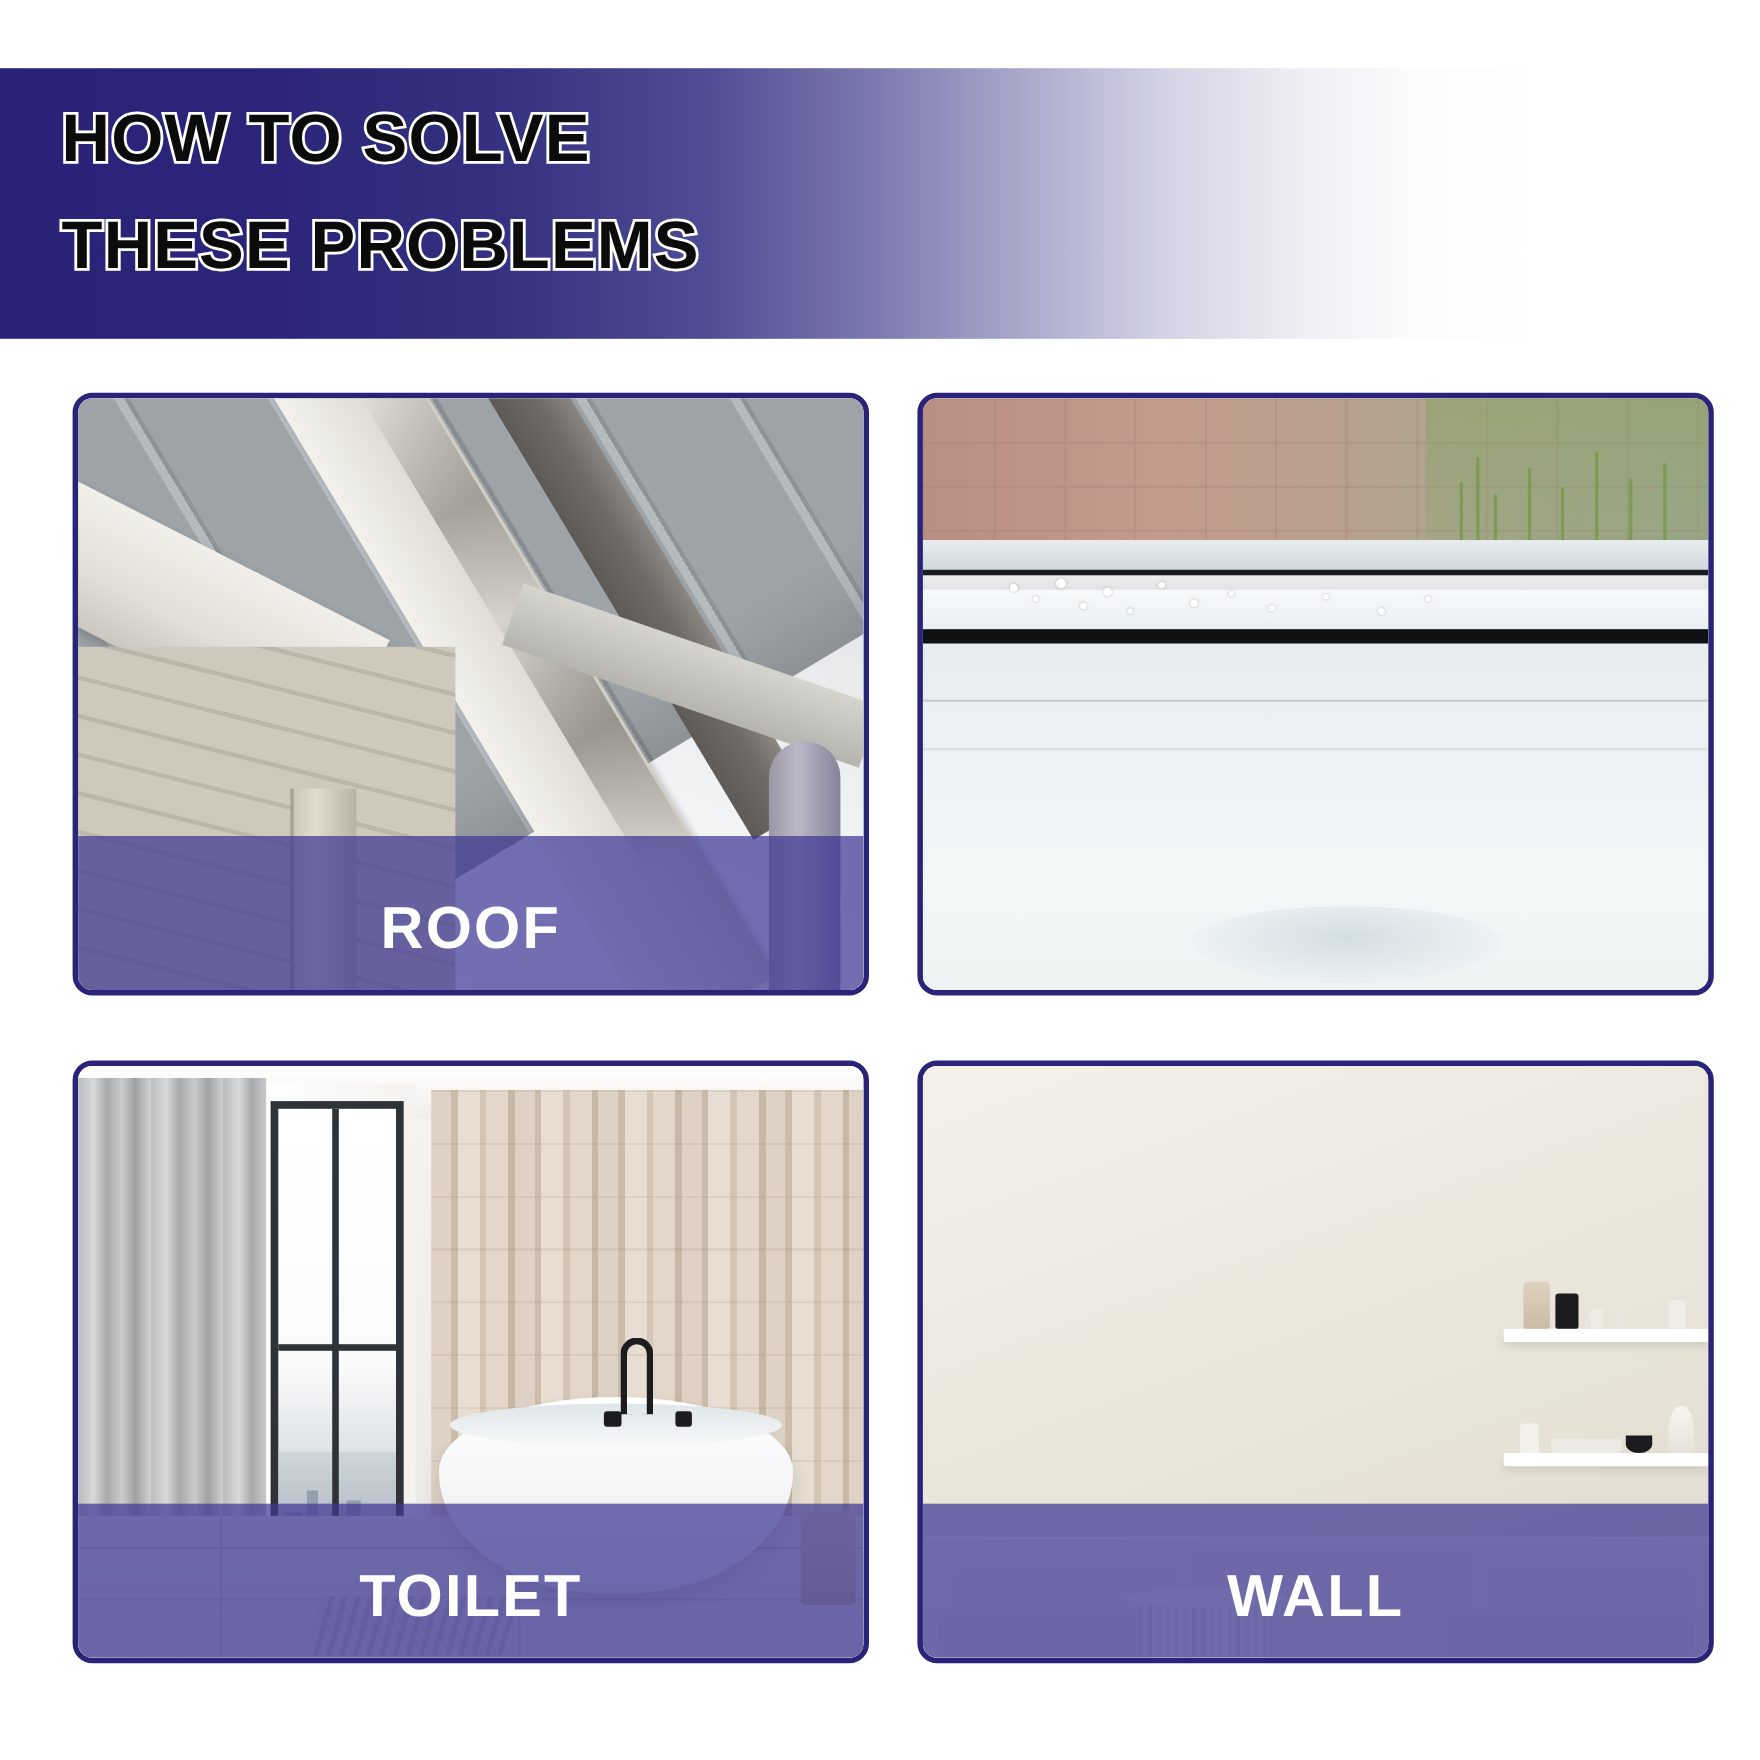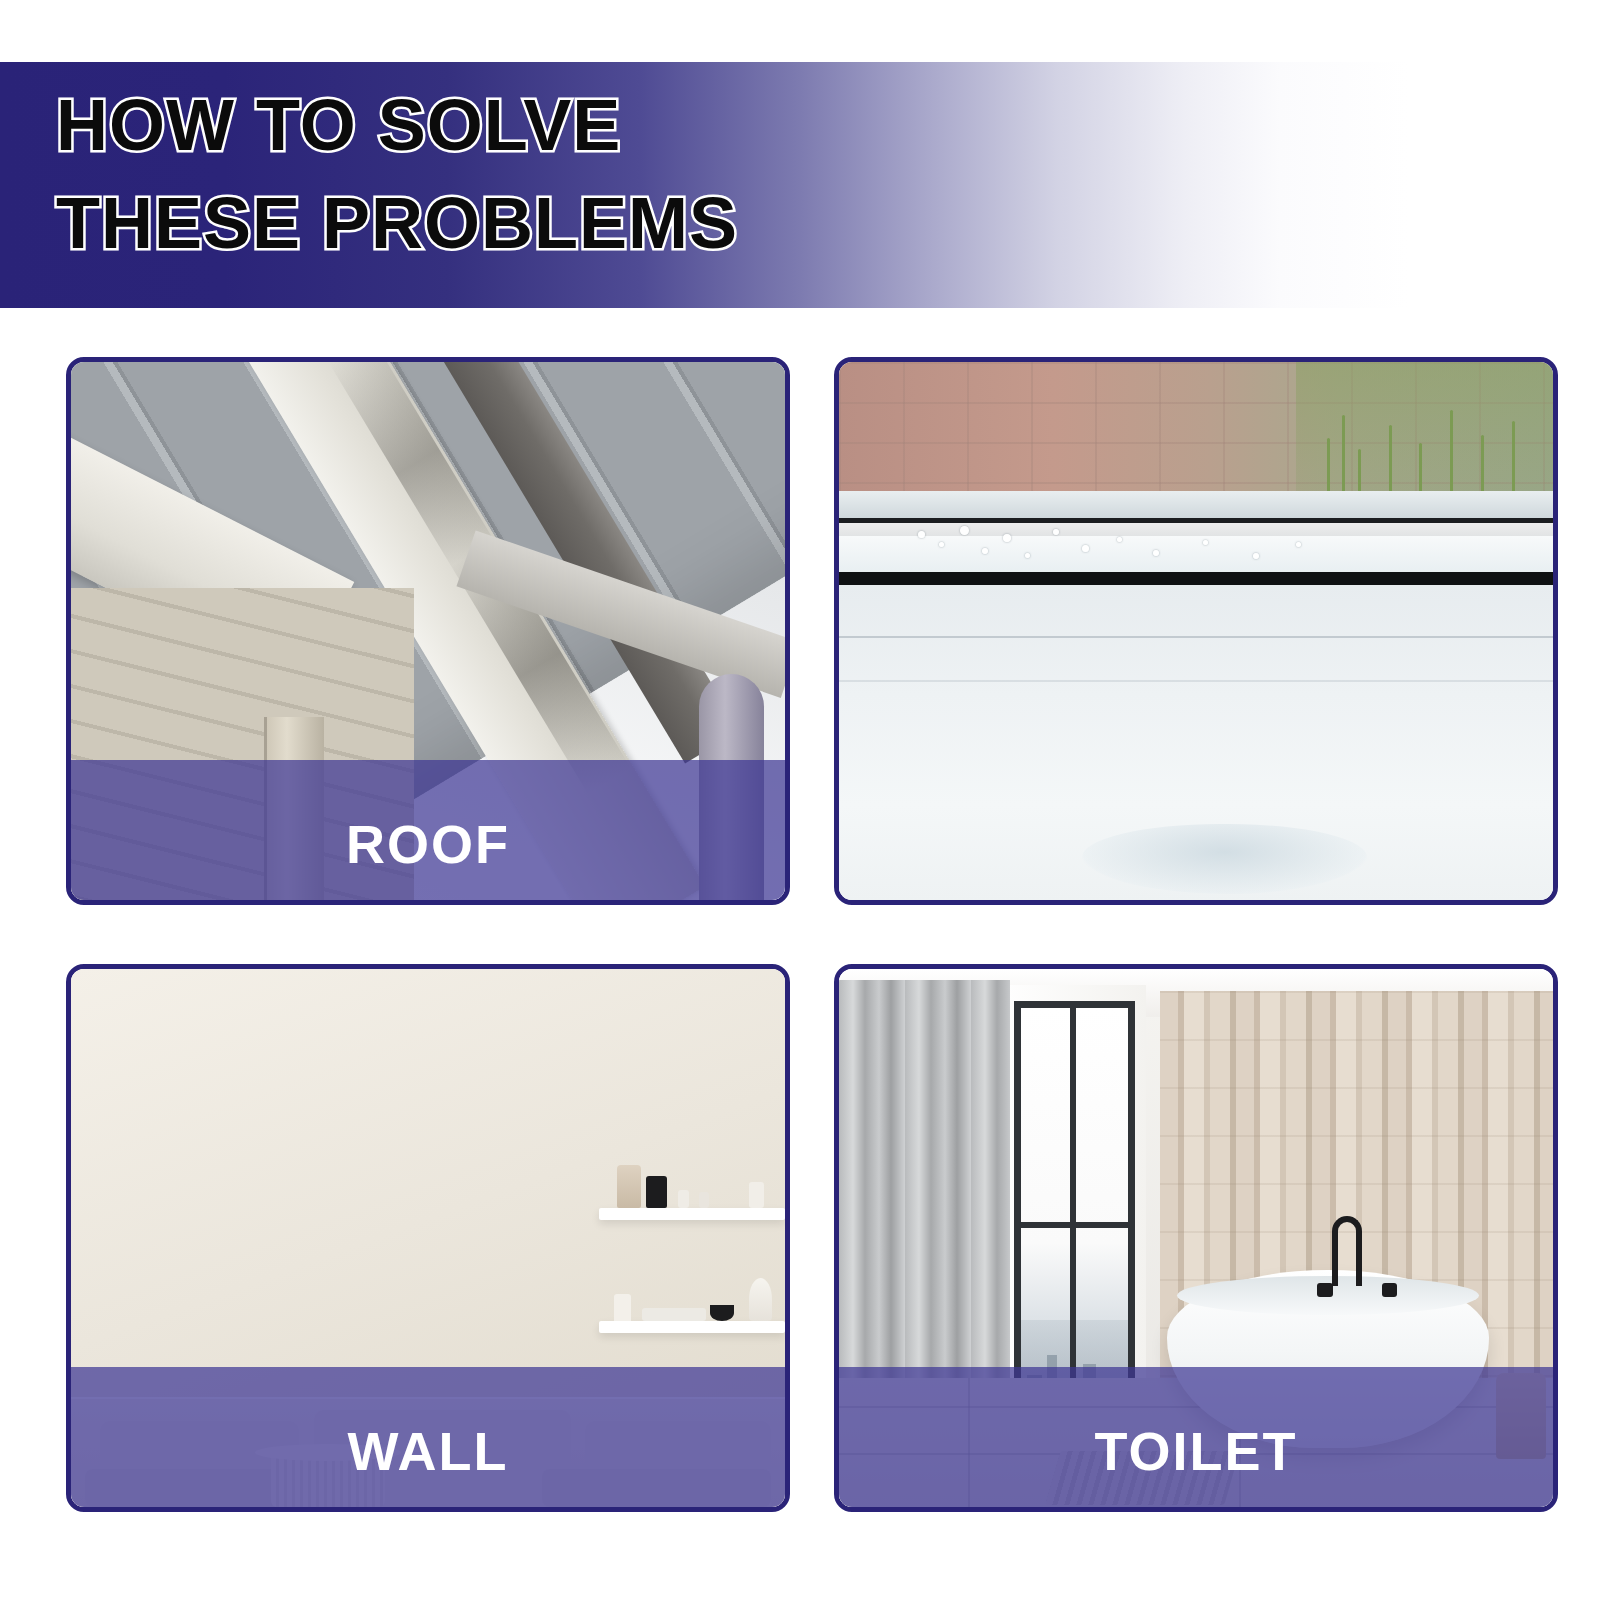--- a/index.html
+++ b/index.html
@@ -43,21 +43,21 @@
   }
 
   #header-title {
     position: absolute;
     left: 56px;
     top: 14px;
     width: 1400px;
     color: #0b0b0b;
     font-family: "Liberation Sans", sans-serif;
     font-weight: bold;
-    font-size: 72px;
+    font-size: 61px;
     line-height: 98px;
     letter-spacing: 1px;
     white-space: pre-line;
     -webkit-text-stroke: 5px #ffffff;
     paint-order: stroke fill;
     text-transform: uppercase;
   }
 
   
   #card-grid {
@@ -406,64 +406,20 @@
         <div class="droplet" style="left:30%; top:31.0%; width:6px;  height:6px;"></div>
         <div class="droplet" style="left:34%; top:34.0%; width:7px;  height:7px;"></div>
         <div class="droplet" style="left:39%; top:32.5%; width:5px;  height:5px;"></div>
         <div class="droplet" style="left:44%; top:35.0%; width:6px;  height:6px;"></div>
         <div class="droplet" style="left:51%; top:33.0%; width:5px;  height:5px;"></div>
         <div class="droplet" style="left:58%; top:35.5%; width:6px;  height:6px;"></div>
         <div class="droplet" style="left:64%; top:33.5%; width:5px;  height:5px;"></div>
       </div>
     </div>
 
-    <div class="card" id="card-wall">
-      <div class="card-photo" id="photo-wall">
-        <div class="wall-face"></div>
-
-        <div class="shelf" style="left:74%; top:44.5%; width:26%; height:2.2%;"></div>
-        <div class="shelf-obj" style="left:76.5%; top:36.5%; width:3.4%; height:8%;
-             background:linear-gradient(to bottom,#ded2c1,#c9baa5); border-radius:4px 4px 2px 2px;"></div>
-        <div class="shelf-obj" style="left:80.5%; top:38.5%; width:3%; height:6%;
-             background:#1c1c1e; border-radius:3px 3px 2px 2px;"></div>
-        <div class="shelf-obj" style="left:85%; top:41%; width:1.6%; height:3.5%;
-             background:#efece6;"></div>
-        <div class="shelf-obj" style="left:88%; top:41.5%; width:1.4%; height:3%;
-             background:#e9e5de;"></div>
-        <div class="shelf-obj" style="left:95%; top:39.5%; width:2%; height:5%;
-             background:#f1eee8;"></div>
-
-        <div class="shelf" style="left:74%; top:65.5%; width:26%; height:2.2%;"></div>
-        <div class="shelf-obj" style="left:76%; top:60.5%; width:2.4%; height:5%;
-             background:#f3f0ea; border-radius:3px 3px 0 0;"></div>
-        <div class="shelf-obj" style="left:80%; top:63%; width:9%; height:2.5%;
-             background:#eceae4;"></div>
-        <div class="shelf-obj" style="left:89.5%; top:62.5%; width:3.4%; height:3%;
-             background:#1c1c1e; border-radius:0 0 50% 50%;"></div>
-        <div class="shelf-obj" style="left:95%; top:57.5%; width:3.2%; height:8%;
-             background:linear-gradient(to bottom,#f6f4ef,#e6e2da);
-             border-radius:50% 50% 4px 4px;"></div>
-
-        <div class="baseboard"></div>
-        <div class="floorzone"></div>
-
-        <div class="sofa-back" style="left:4%;  width:28%; height:16%;"></div>
-        <div class="sofa-back" style="left:34%; width:36%; height:18%;"></div>
-        <div class="sofa-back" style="left:72%; width:26%; height:16%;"></div>
-        <div class="sofa-seat" style="left:2%;  width:34%; height:7%;"></div>
-        <div class="sofa-seat" style="left:66%; width:32%; height:7%;"></div>
-        <div class="table" style="left:28%;">
-          <div class="table-top"></div>
-        </div>
-      </div>
-      <div class="card-label-band">
-        <span class="card-label">WALL</span>
-      </div>
-    </div>
-
     <div class="card" id="card-toilet">
       <div class="card-photo" id="photo-toilet">
         <div class="ceiling"></div>
         <div class="woodwall"></div>
         <div class="window-reveal"></div>
         <div class="window">
           <div class="city">
             <div class="bldg" style="left:6%;  width:14%; height:52%;"></div>
             <div class="bldg" style="left:24%; width:10%; height:70%;"></div>
             <div class="bldg" style="left:38%; width:16%; height:44%;"></div>
@@ -489,14 +445,58 @@
         <div class="faucet"></div>
         <div class="tap" style="left:67%;"></div>
         <div class="tap" style="left:76%;"></div>
         <div class="stool"></div>
       </div>
       <div class="card-label-band">
         <span class="card-label">TOILET</span>
       </div>
     </div>
 
+    <div class="card" id="card-wall">
+      <div class="card-photo" id="photo-wall">
+        <div class="wall-face"></div>
+
+        <div class="shelf" style="left:74%; top:44.5%; width:26%; height:2.2%;"></div>
+        <div class="shelf-obj" style="left:76.5%; top:36.5%; width:3.4%; height:8%;
+             background:linear-gradient(to bottom,#ded2c1,#c9baa5); border-radius:4px 4px 2px 2px;"></div>
+        <div class="shelf-obj" style="left:80.5%; top:38.5%; width:3%; height:6%;
+             background:#1c1c1e; border-radius:3px 3px 2px 2px;"></div>
+        <div class="shelf-obj" style="left:85%; top:41%; width:1.6%; height:3.5%;
+             background:#efece6;"></div>
+        <div class="shelf-obj" style="left:88%; top:41.5%; width:1.4%; height:3%;
+             background:#e9e5de;"></div>
+        <div class="shelf-obj" style="left:95%; top:39.5%; width:2%; height:5%;
+             background:#f1eee8;"></div>
+
+        <div class="shelf" style="left:74%; top:65.5%; width:26%; height:2.2%;"></div>
+        <div class="shelf-obj" style="left:76%; top:60.5%; width:2.4%; height:5%;
+             background:#f3f0ea; border-radius:3px 3px 0 0;"></div>
+        <div class="shelf-obj" style="left:80%; top:63%; width:9%; height:2.5%;
+             background:#eceae4;"></div>
+        <div class="shelf-obj" style="left:89.5%; top:62.5%; width:3.4%; height:3%;
+             background:#1c1c1e; border-radius:0 0 50% 50%;"></div>
+        <div class="shelf-obj" style="left:95%; top:57.5%; width:3.2%; height:8%;
+             background:linear-gradient(to bottom,#f6f4ef,#e6e2da);
+             border-radius:50% 50% 4px 4px;"></div>
+
+        <div class="baseboard"></div>
+        <div class="floorzone"></div>
+
+        <div class="sofa-back" style="left:4%;  width:28%; height:16%;"></div>
+        <div class="sofa-back" style="left:34%; width:36%; height:18%;"></div>
+        <div class="sofa-back" style="left:72%; width:26%; height:16%;"></div>
+        <div class="sofa-seat" style="left:2%;  width:34%; height:7%;"></div>
+        <div class="sofa-seat" style="left:66%; width:32%; height:7%;"></div>
+        <div class="table" style="left:28%;">
+          <div class="table-top"></div>
+        </div>
+      </div>
+      <div class="card-label-band">
+        <span class="card-label">WALL</span>
+      </div>
+    </div>
+
   </div>
 </div>
 
 </body></html>

